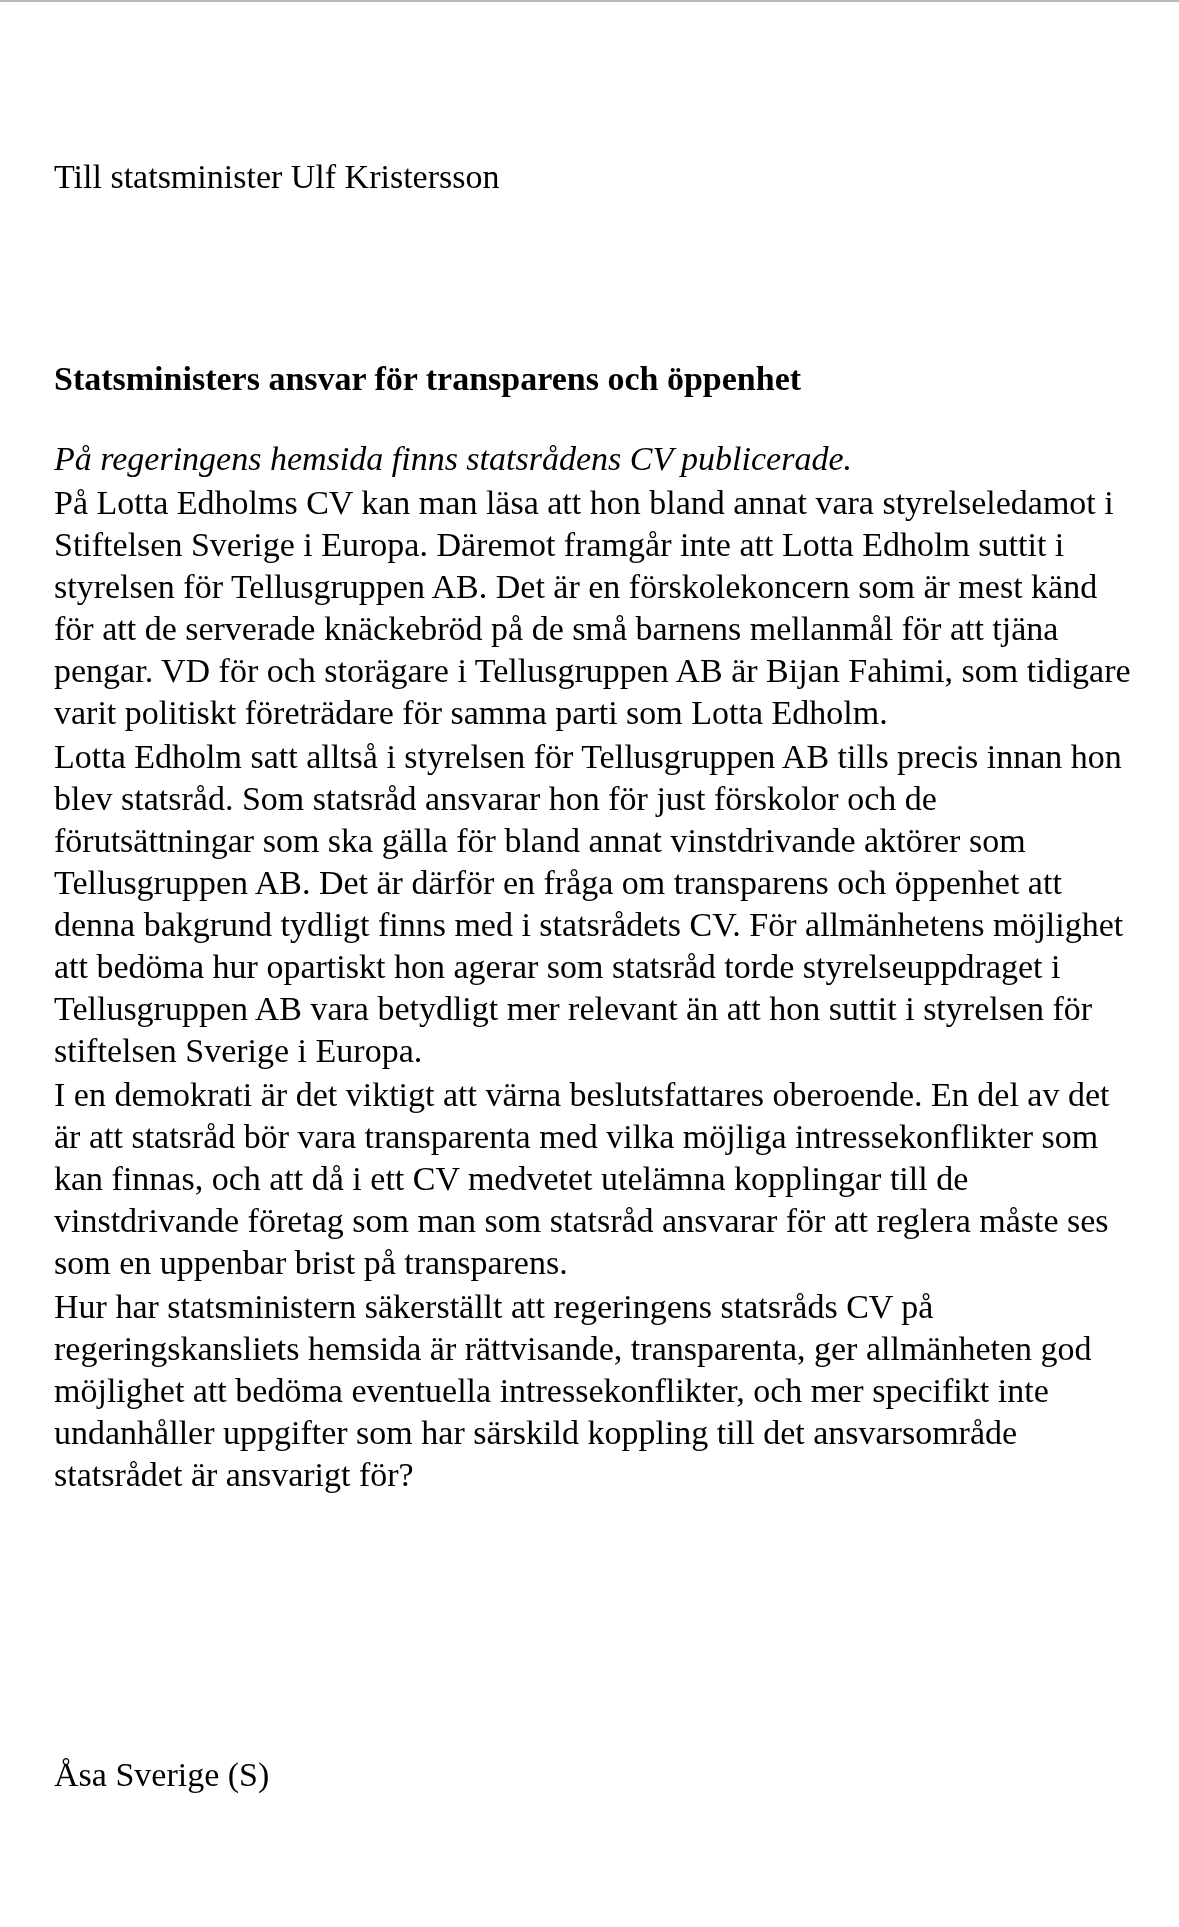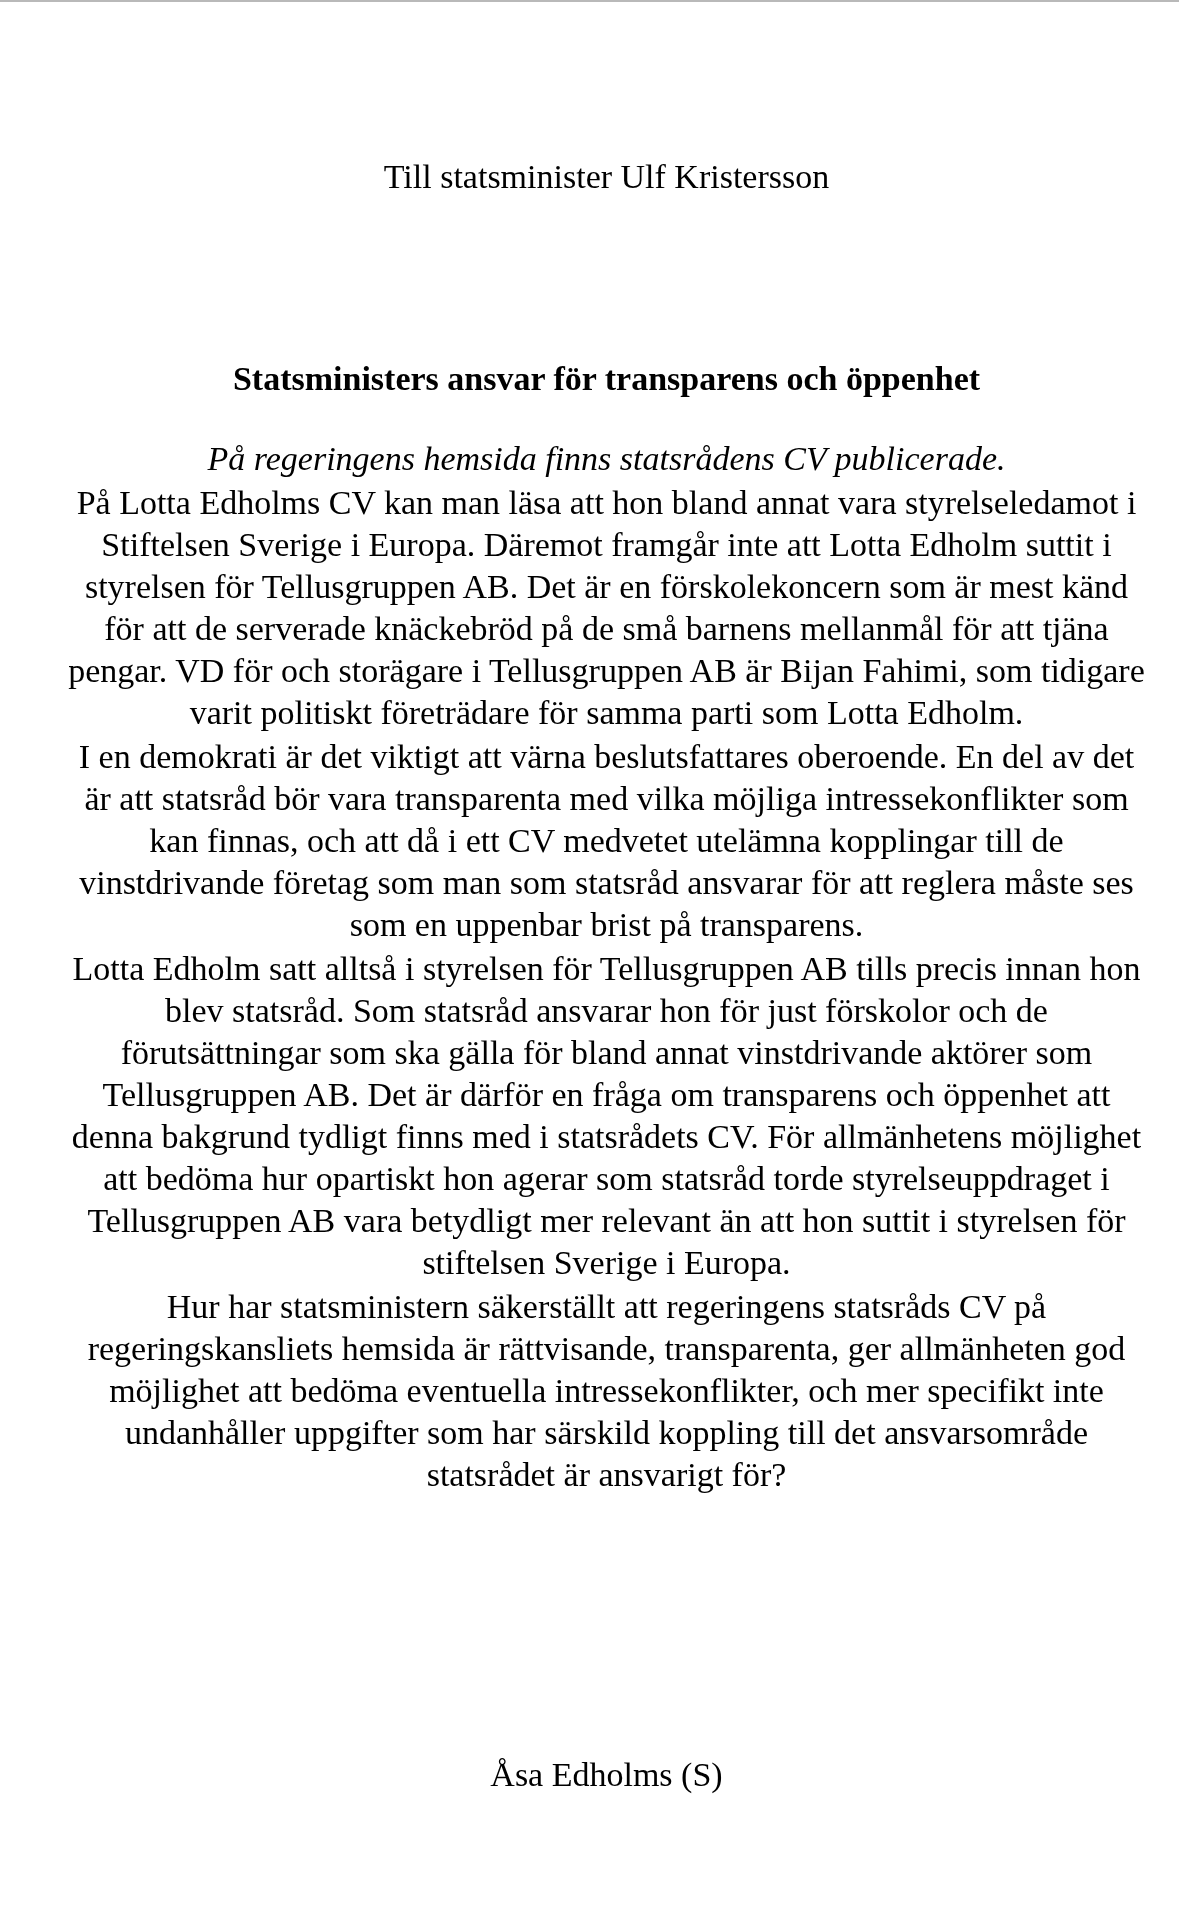--- a/index.html
+++ b/index.html
@@ -14,21 +14,20 @@
     background: #ffffff;
     box-sizing: border-box;
     border-top: 2px solid #b9b9b9;
     overflow: hidden;
     font-family: "Liberation Serif", "DejaVu Serif", serif;
     color: #000000;
   }
   .content {
     padding-left: 54px;
     padding-right: 20px;
-    text-align: center;
   }
   .textline, .para {
     font-size: 34px;
     line-height: 42px;
     margin: 0;
     white-space: pre-line;
   }
   .salutation {
     margin-top: 154px;
   }
@@ -62,37 +61,37 @@
 
     <p class="para para-first">På regeringens hemsida finns statsrådens CV publicerade.</p>
 
     <p class="para para-body">På Lotta Edholms CV kan man läsa att hon bland annat vara styrelseledamot i
 Stiftelsen Sverige i Europa. Däremot framgår inte att Lotta Edholm suttit i
 styrelsen för Tellusgruppen AB. Det är en förskolekoncern som är mest känd
 för att de serverade knäckebröd på de små barnens mellanmål för att tjäna
 pengar. VD för och storägare i Tellusgruppen AB är Bijan Fahimi, som tidigare
 varit politiskt företrädare för samma parti som Lotta Edholm.</p>
 
-    <p class="para para-body">I en demokrati är det viktigt att värna beslutsfattares oberoende. En del av det
-är att statsråd bör vara transparenta med vilka möjliga intressekonflikter som
-kan finnas, och att då i ett CV medvetet utelämna kopplingar till de
-vinstdrivande företag som man som statsråd ansvarar för att reglera måste ses
-som en uppenbar brist på transparens.</p>
-
     <p class="para para-body">Lotta Edholm satt alltså i styrelsen för Tellusgruppen AB tills precis innan hon
 blev statsråd. Som statsråd ansvarar hon för just förskolor och de
 förutsättningar som ska gälla för bland annat vinstdrivande aktörer som
 Tellusgruppen AB. Det är därför en fråga om transparens och öppenhet att
 denna bakgrund tydligt finns med i statsrådets CV. För allmänhetens möjlighet
 att bedöma hur opartiskt hon agerar som statsråd torde styrelseuppdraget i
 Tellusgruppen AB vara betydligt mer relevant än att hon suttit i styrelsen för
 stiftelsen Sverige i Europa.</p>
 
+    <p class="para para-body">I en demokrati är det viktigt att värna beslutsfattares oberoende. En del av det
+är att statsråd bör vara transparenta med vilka möjliga intressekonflikter som
+kan finnas, och att då i ett CV medvetet utelämna kopplingar till de
+vinstdrivande företag som man som statsråd ansvarar för att reglera måste ses
+som en uppenbar brist på transparens.</p>
+
     <p class="para para-body">Hur har statsministern säkerställt att regeringens statsråds CV på
 regeringskansliets hemsida är rättvisande, transparenta, ger allmänheten god
 möjlighet att bedöma eventuella intressekonflikter, och mer specifikt inte
 undanhåller uppgifter som har särskild koppling till det ansvarsområde
 statsrådet är ansvarigt för?</p>
 
-    <p class="textline signature">Åsa Edholms (S)</p>
+    <p class="textline signature">Åsa Sverige (S)</p>
 
   </div>
 </div>
 
 </body></html>

